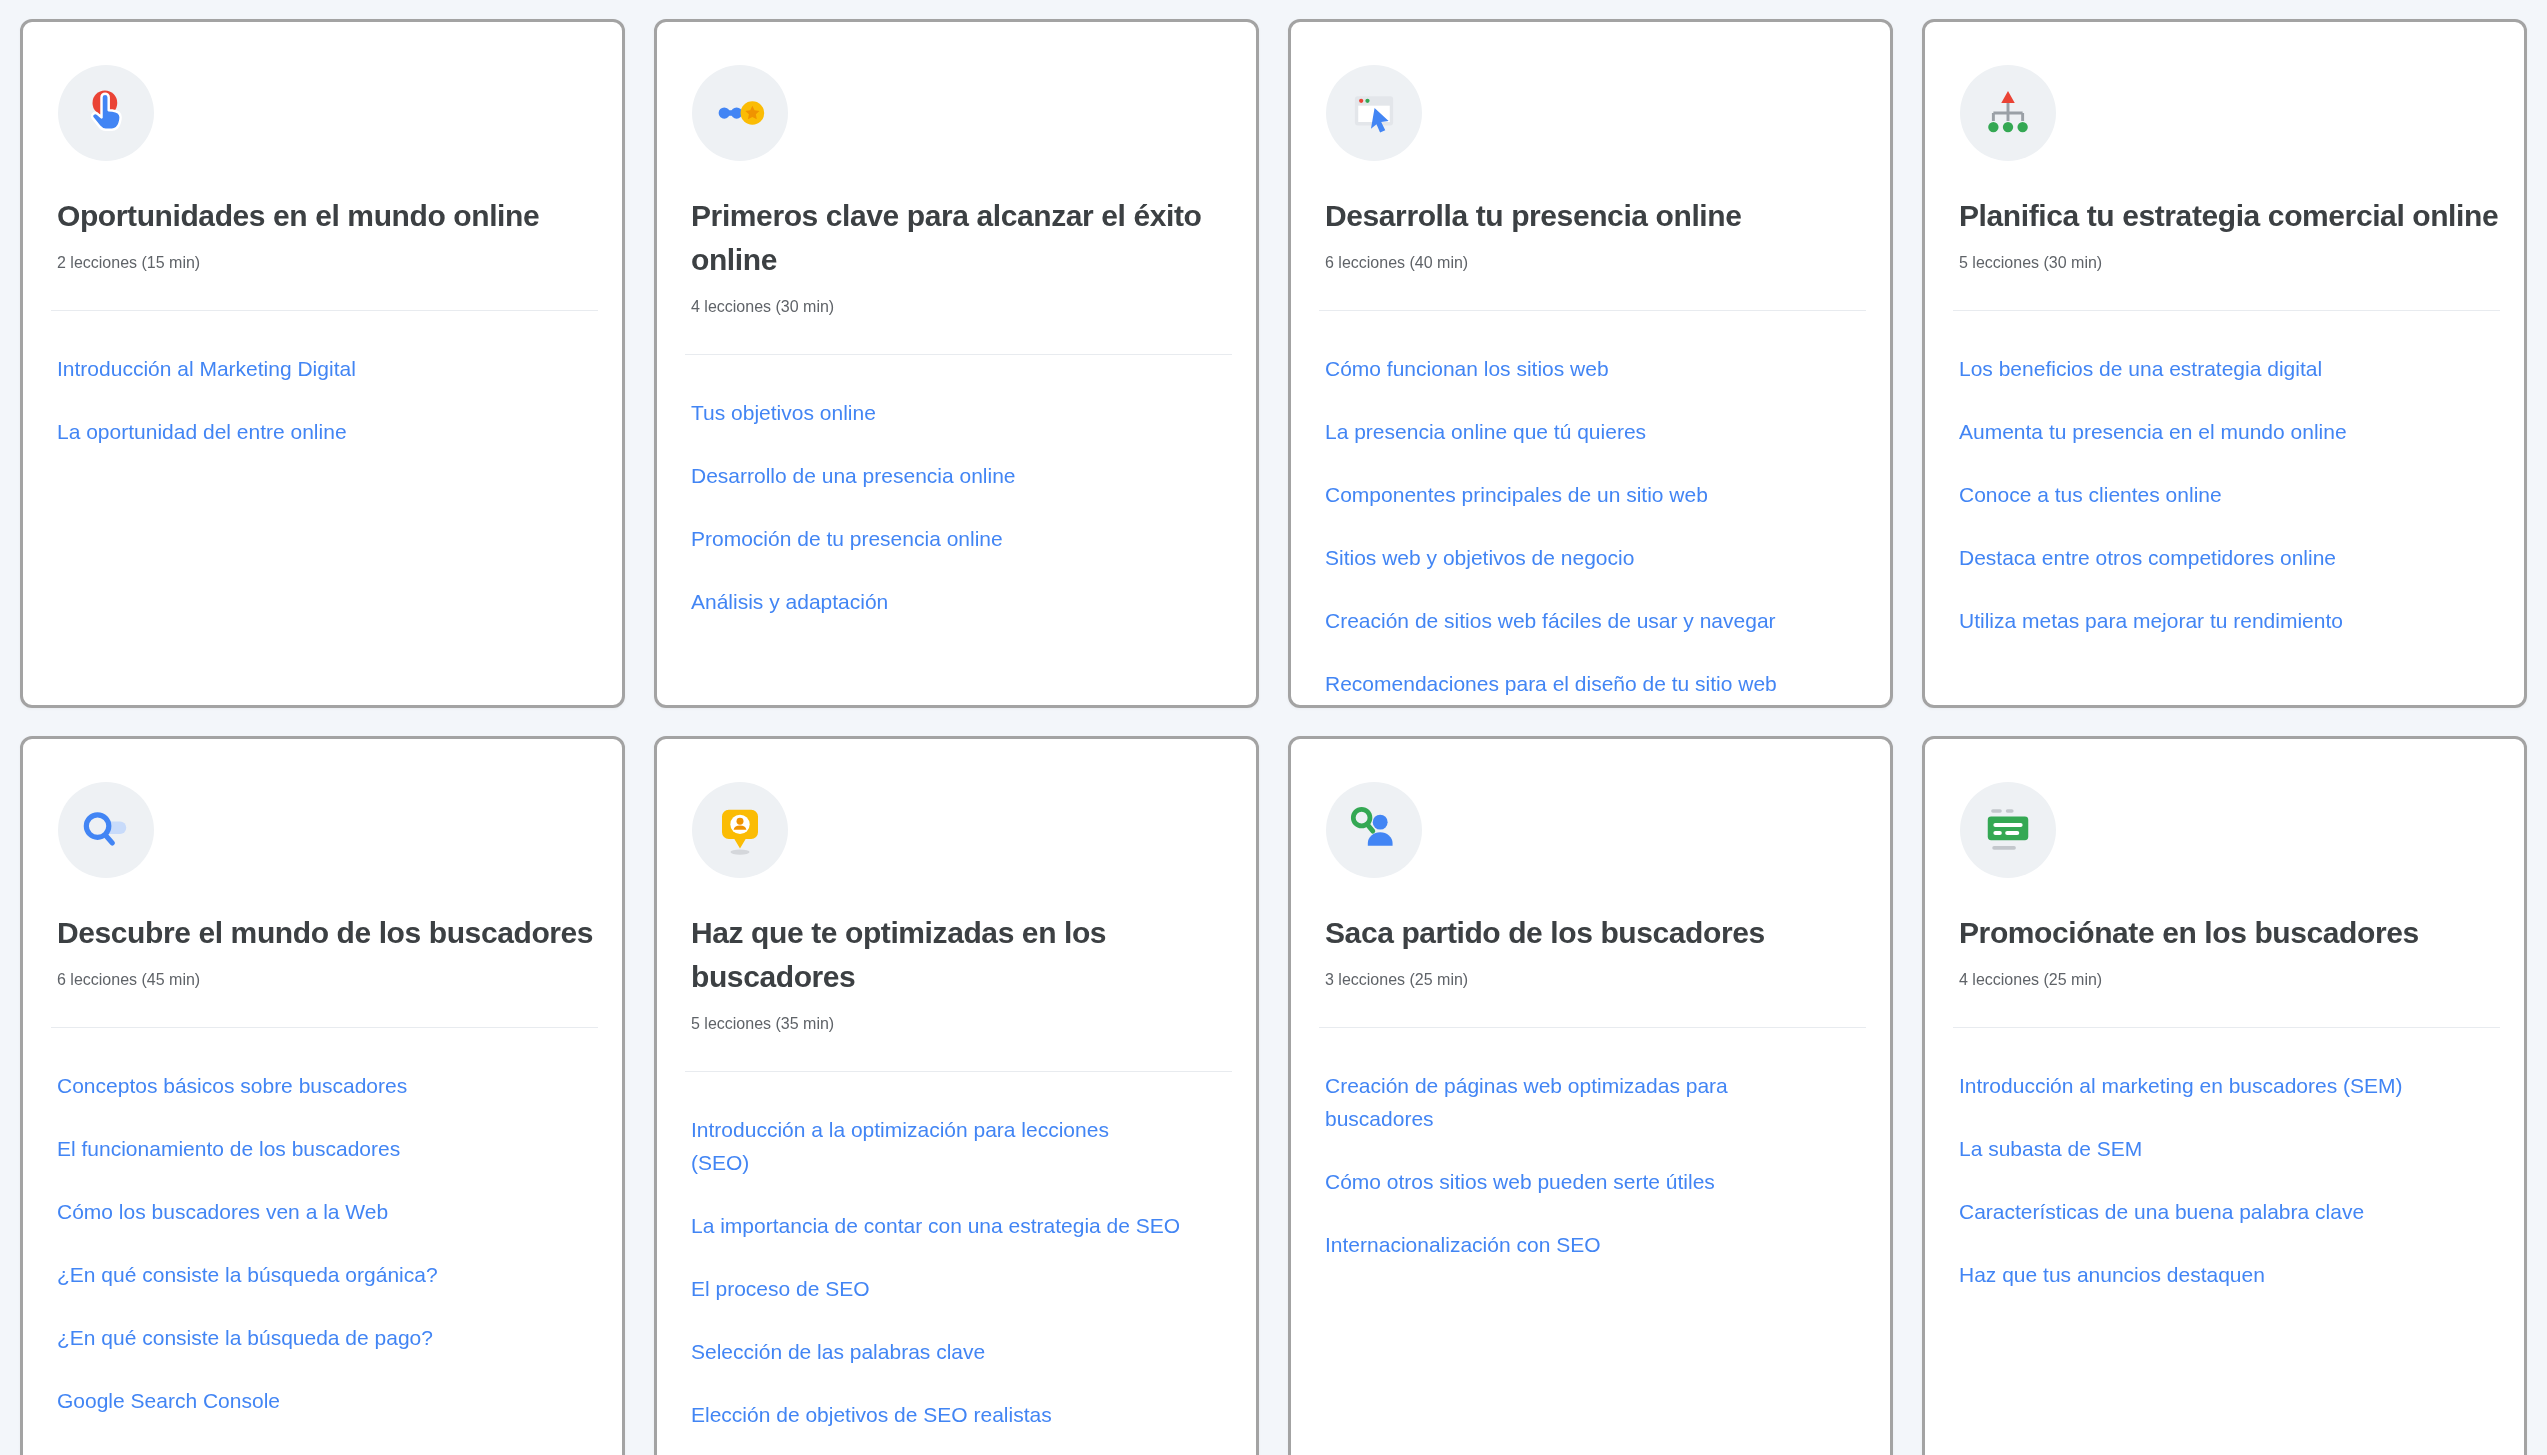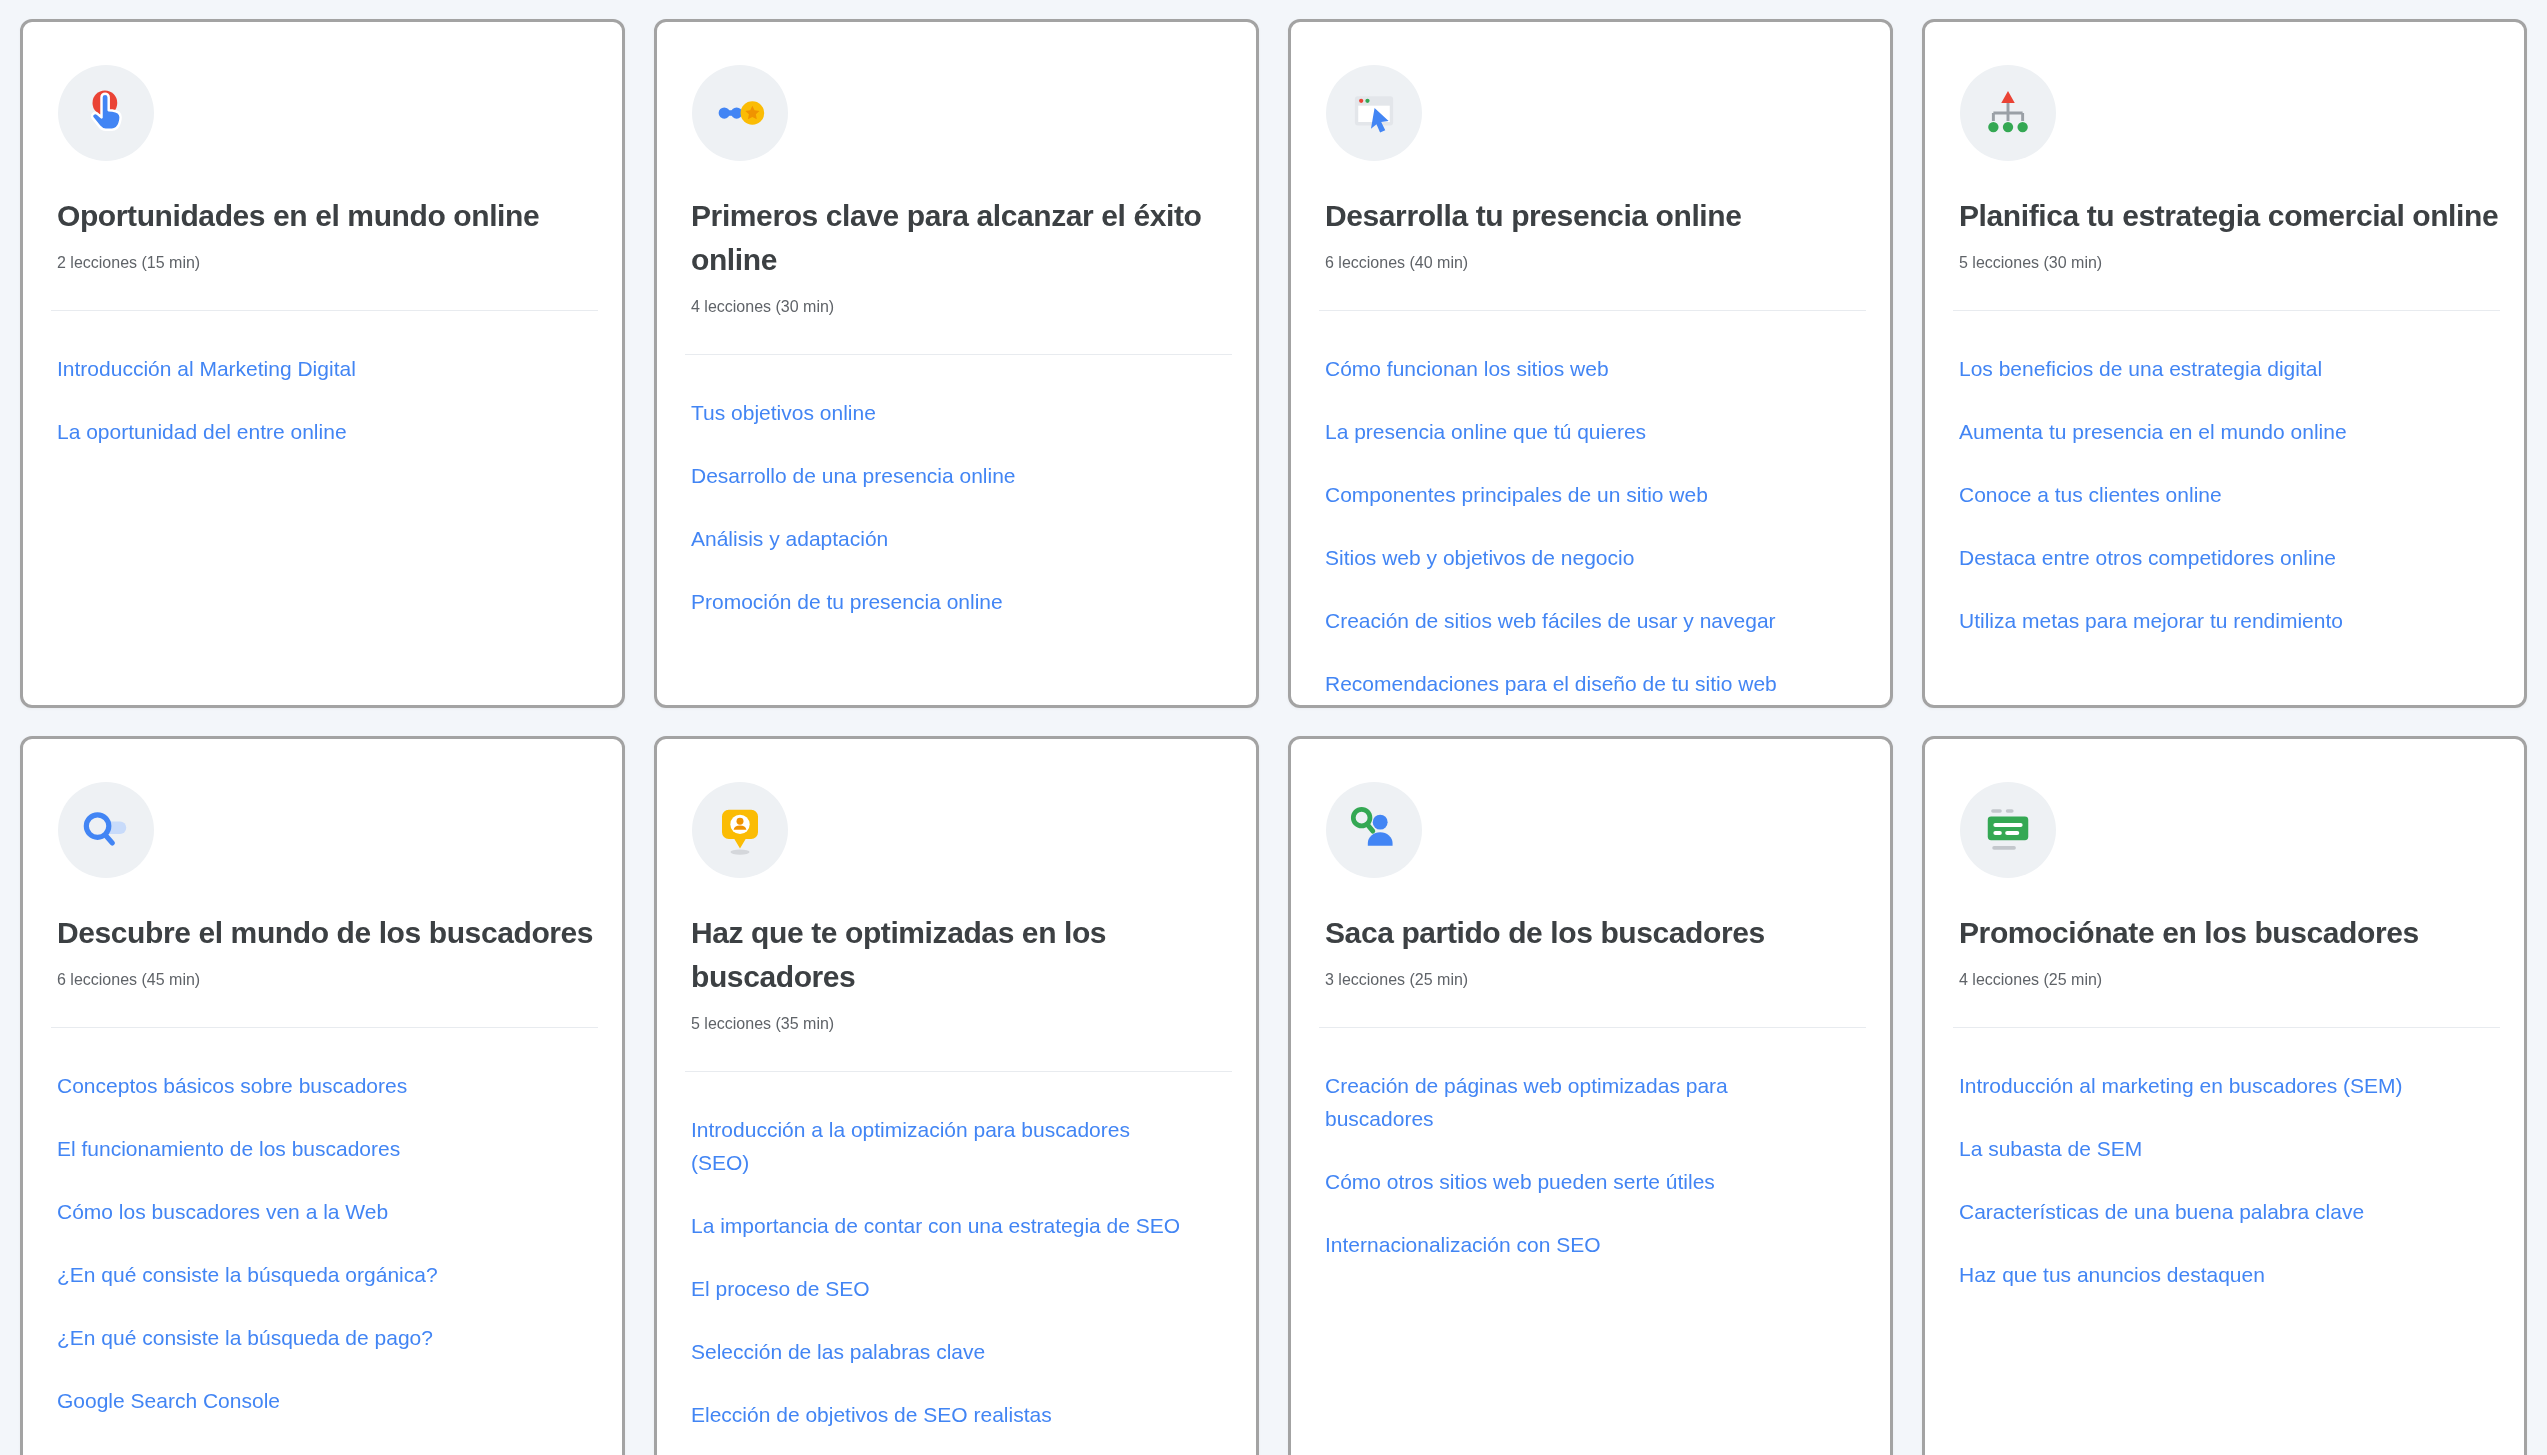--- a/index.html
+++ b/index.html
@@ -134,26 +134,26 @@
             <span class="line">Tus objetivos online</span>
           </a>
         </li>
         <li class="lesson-item">
           <a class="lesson-link" href="#">
             <span class="line">Desarrollo de una presencia online</span>
           </a>
         </li>
         <li class="lesson-item">
           <a class="lesson-link" href="#">
+            <span class="line">Promoción de tu presencia online</span>
+          </a>
+        </li>
+        <li class="lesson-item">
+          <a class="lesson-link" href="#">
             <span class="line">Análisis y adaptación</span>
-          </a>
-        </li>
-        <li class="lesson-item">
-          <a class="lesson-link" href="#">
-            <span class="line">Promoción de tu presencia online</span>
           </a>
         </li>
       </ul>
   </article>
 
   <article class="card">
     <div class="icon-circle">
         <span>
           <svg viewBox="0 0 48 48">
             <rect x="7" y="9" width="34" height="26" rx="2.6" fill="#e3e6ea"></rect>
@@ -312,21 +312,21 @@
       </div>
     <h2 class="card-title">
         <span class="line">Haz que te optimizadas en los</span>
         <span class="line">buscadores</span>
       </h2>
     <p class="card-meta">5 lecciones (35 min)</p>
     <div class="divider"></div>
     <ul class="lesson-list">
         <li class="lesson-item">
           <a class="lesson-link" href="#">
-            <span class="line">Introducción a la optimización para buscadores</span>
+            <span class="line">Introducción a la optimización para lecciones</span>
             <span class="line">(SEO)</span>
           </a>
         </li>
         <li class="lesson-item">
           <a class="lesson-link" href="#">
             <span class="line">La importancia de contar con una estrategia de SEO</span>
           </a>
         </li>
         <li class="lesson-item">
           <a class="lesson-link" href="#">

